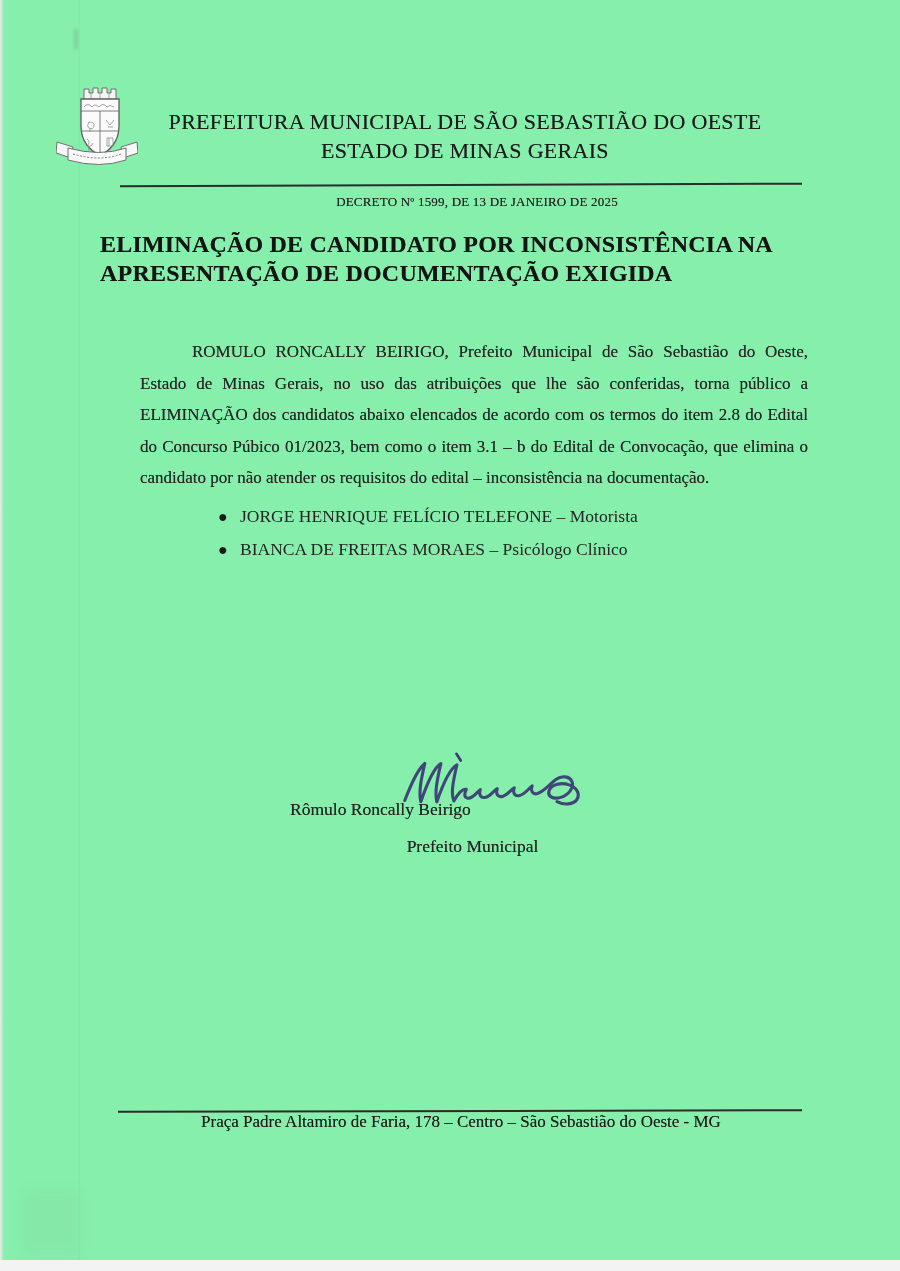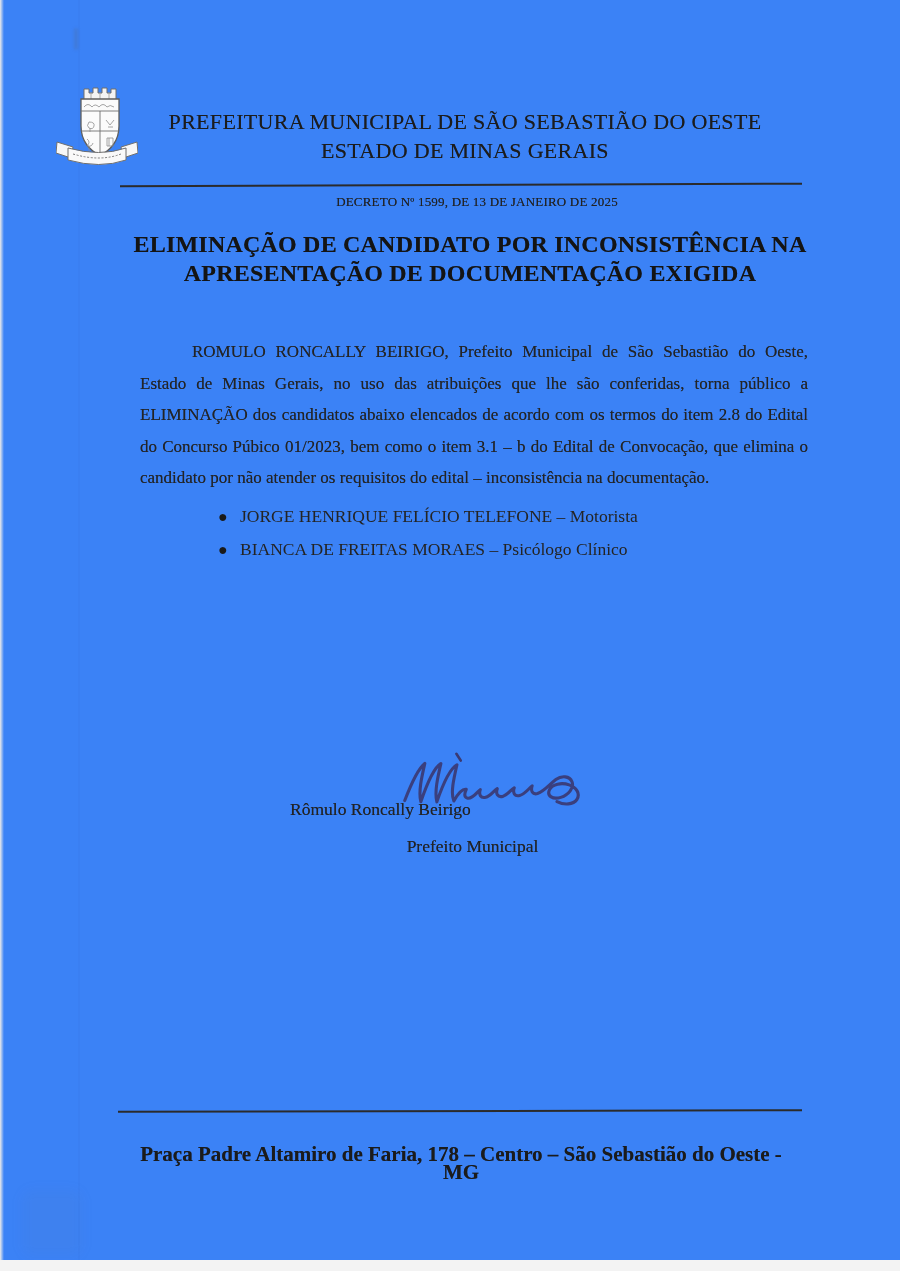--- a/index.html
+++ b/index.html
@@ -6,21 +6,21 @@
   body {
     width: 900px; height: 1271px;
     background: #ffffff;
     font-family: "Liberation Serif", "DejaVu Serif", serif;
     color: #1f1f1f;
     position: relative;
     overflow: hidden;
   }
   .page {
     position: absolute; inset: 0;
-    background: #3b82f6;
+    background: #86efac;
   }
   .scan-text { text-shadow: 0 0 0.35px rgba(20,20,20,0.55); }
 
   
   .left-edge { position:absolute; left:0; top:0; width:4px; height:100%;
     background: linear-gradient(to right, #ebebeb, rgba(255,255,255,0)); }
   .bottom-strip { position:absolute; left:0; bottom:0; width:100%; height:11px; background:#f3f3f3; }
   .fold-line { position:absolute; left:78px; top:0; width:2px; height:100%; background:rgba(0,0,0,0.015); }
   .corner-smudge { position:absolute; left:74px; top:28px; width:4px; height:22px;
     background:rgba(90,90,90,0.18); filter: blur(1.5px); border-radius:2px; }
@@ -32,21 +32,21 @@
   .org-block { position:absolute; left:125px; top:108px; width:680px; text-align:center;
     font-size:22px; line-height:28.5px; letter-spacing:0.3px; color:#1c1c1c; }
 
   .rule { position:absolute; height:2px; background:#2b2b2b; }
   .rule-top { left:120px; top:184px; width:682px; transform:rotate(-0.22deg); }
   .rule-bottom { left:118px; top:1110px; width:684px; transform:rotate(-0.12deg); }
 
   .decree-line { position:absolute; left:132px; top:194px; width:690px; text-align:center;
     font-size:13px; letter-spacing:0.2px; color:#222; }
 
-  .doc-title { position:absolute; left:90px; top:230px; width:760px; text-align:center;
+  .doc-title { position:absolute; left:100px; top:230px; width:760px; 
     font-weight:bold; font-size:24px; line-height:29px; letter-spacing:0.2px; color:#141414; margin:0; }
 
   
   .body-par { position:absolute; left:140px; top:336px; width:668px;
     font-size:17px; color:#242424; }
   .body-line { height:31.6px; line-height:31.6px; white-space:nowrap;
     text-align:justify; text-align-last:justify; overflow:visible; }
   .body-line.first { padding-left:52px; }
   .body-line.last { text-align-last:left; }
 
@@ -57,21 +57,21 @@
 
   
   .sig-svg { position:absolute; left:398px; top:744px; width:186px; height:66px; }
   .sig-name { position:absolute; left:290px; top:799px; width:365px; 
     font-size:17.5px; color:#232323; }
   .sig-role { position:absolute; left:290px; top:836px; width:365px; text-align:center;
     font-size:17.5px; color:#232323; }
 
   
   .footer-text { position:absolute; left:120px; top:1113px; width:682px; text-align:center;
-    font-weight:bold; font-size:21px; line-height:17.5px; color:#1b1b1b;margin-top:33px; }
+    font-weight:normal; font-size:17px; line-height:17.5px; color:#1b1b1b; }
 </style>
 </head>
 <body>
 
 <div class="page">
 
   <div class="left-edge"></div>
   <div class="fold-line"></div>
   <div class="corner-smudge"></div>
   <div class="watermark-blob"></div>

